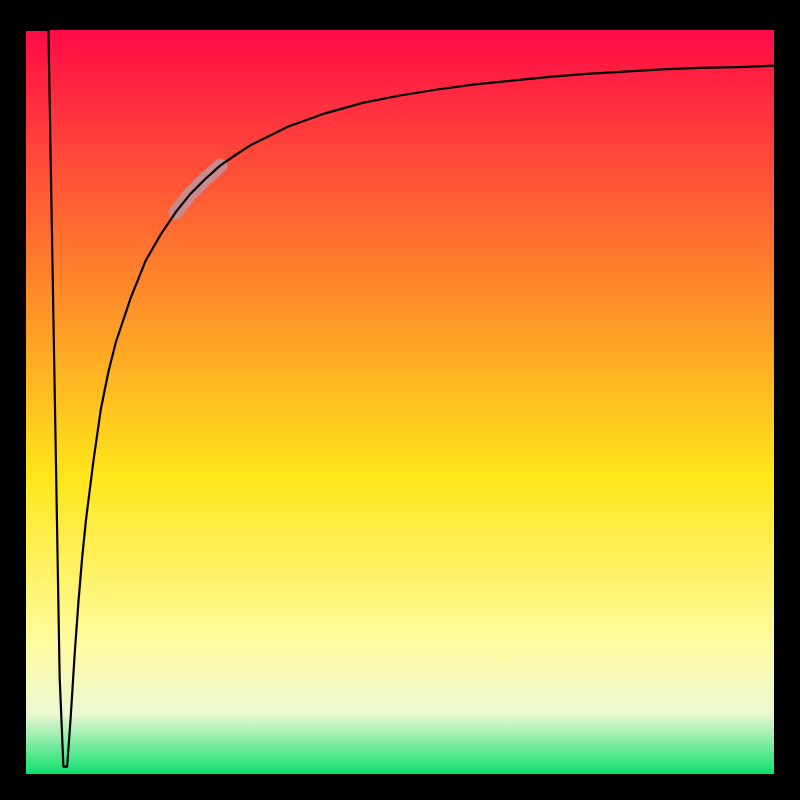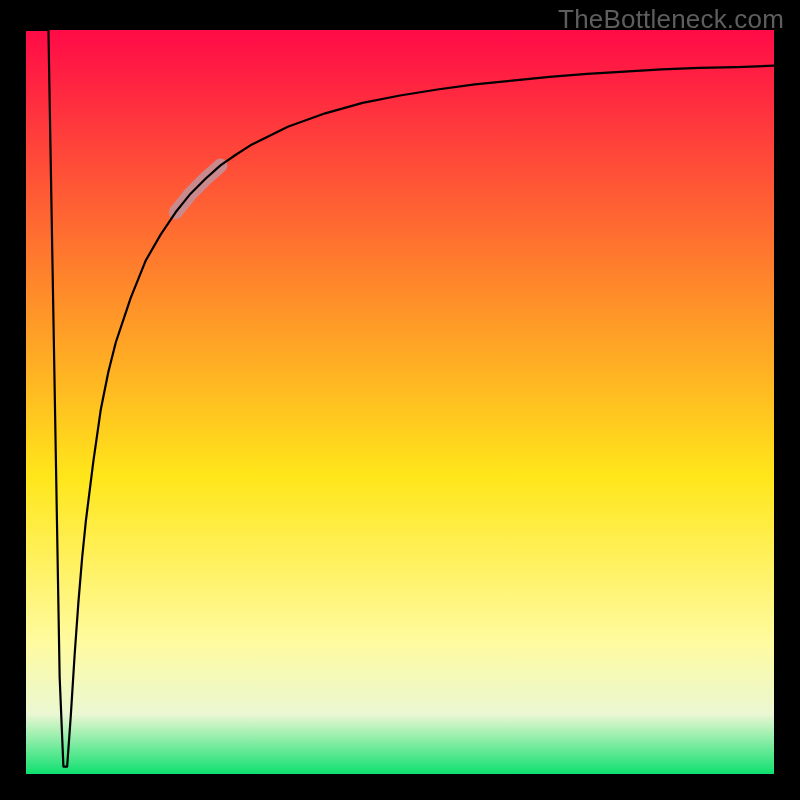--- a/index.html
+++ b/index.html
@@ -36,21 +36,20 @@
   }
   svg {
     display: block;
   }
 </style>
 </head>
 <body>
 
 <div class="frame">
 
-  <div class="watermark">TheBottleneck.com</div>
 
   <div class="plot">
     <svg id="chart-svg" width="748" height="744" viewBox="0 0 748 744" preserveAspectRatio="none">
       <defs>
         <linearGradient id="bg-grad" x1="0" y1="0" x2="0" y2="1">
           <stop id="g0" offset="0%" stop-color="#ff0a47"></stop>
           <stop id="g1" offset="35%" stop-color="#ff8a2a"></stop>
           <stop id="g2" offset="60%" stop-color="#ffe61a"></stop>
           <stop id="g3" offset="82%" stop-color="#fffb9e"></stop>
           <stop id="g4" offset="92%" stop-color="#eaf7d2"></stop>

